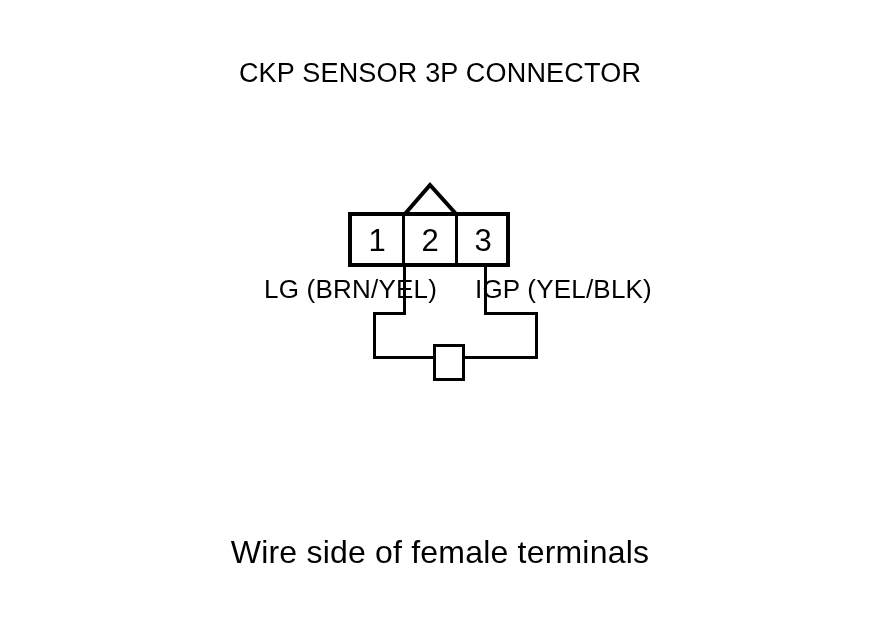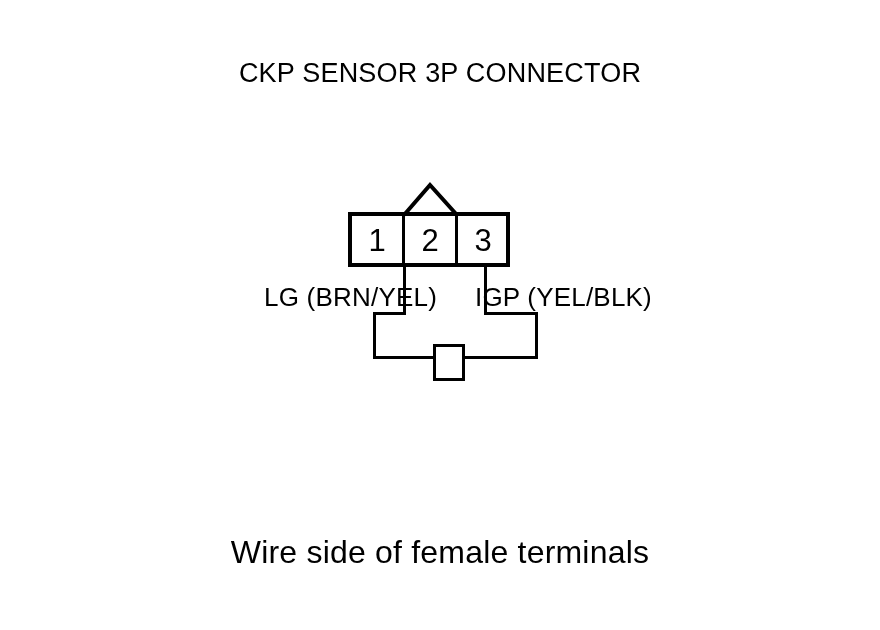--- a/index.html
+++ b/index.html
@@ -46,21 +46,20 @@
     text-align: center;
     font-size: 32px;
     letter-spacing: 0.2px;
     white-space: nowrap;
   }
   .wire-label {
     position: absolute;
     font-size: 26px;
     white-space: nowrap;
     letter-spacing: 0.2px;
-    margin-top: 8px;
   }
   .wire-label.left {
     left: 0;
     top: 274px;
     width: 437px;
     text-align: right;
   }
   .wire-label.right {
     left: 475px;
     top: 274px;

